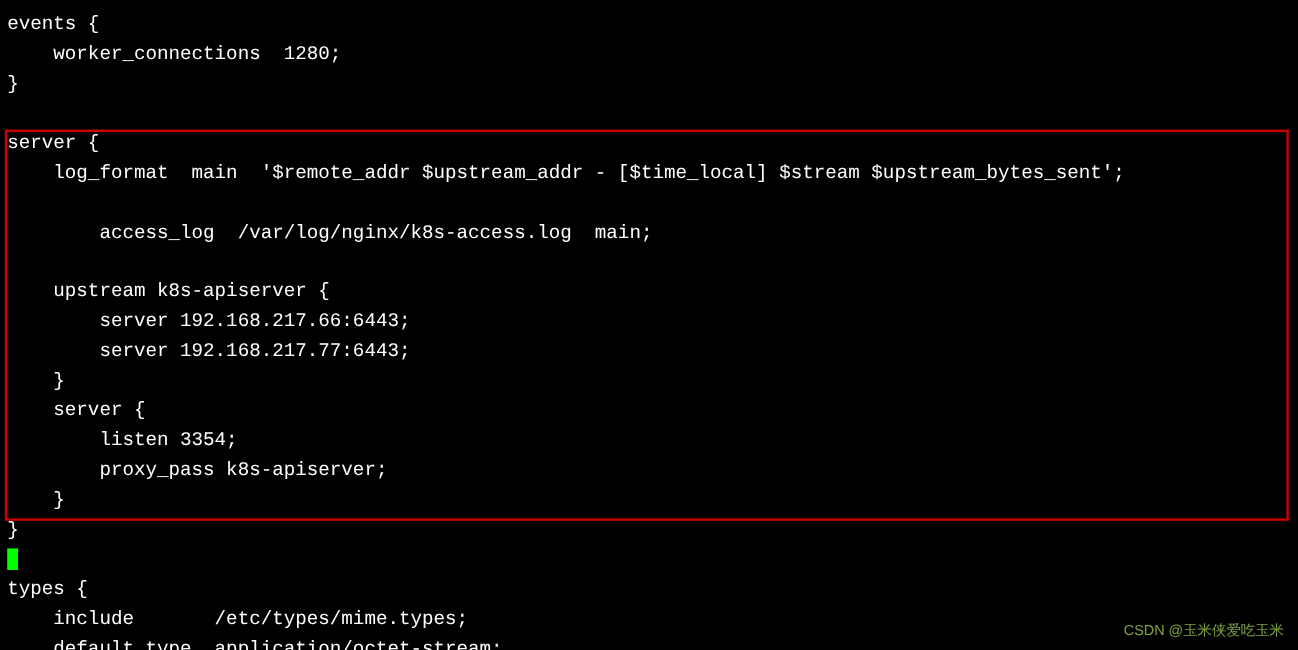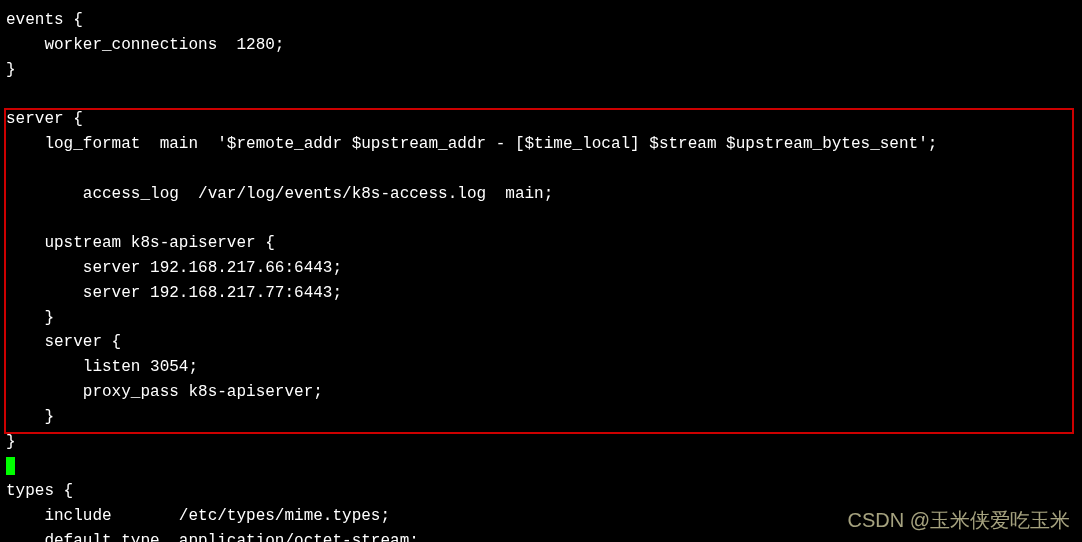--- a/index.html
+++ b/index.html
@@ -28,44 +28,44 @@
       display: inline-block;
       width: 9px;
       height: 18px;
       background: #00ff00;
       vertical-align: text-bottom;
     }
     .watermark {
       position: absolute;
       bottom: 8px;
       right: 12px;
-      color: #fef9c3;
+      color: #bef264;
       font-family: sans-serif;
-      font-size: 20px;
+      font-size: 12px;
       opacity: 0.65;
     }
   </style>
 </head>
 <body>
 
 <div class="content"><span>events {</span>
 <span>    worker_connections  1280;</span>
 <span>}</span>
 <span></span>
 <span>server {</span>
 <span>    log_format  main  '$remote_addr $upstream_addr - [$time_local] $stream $upstream_bytes_sent';</span>
 <span></span>
-<span>        access_log  /var/log/events/k8s-access.log  main;</span>
+<span>        access_log  /var/log/nginx/k8s-access.log  main;</span>
 <span></span>
 <span>    upstream k8s-apiserver {</span>
 <span>        server 192.168.217.66:6443;</span>
 <span>        server 192.168.217.77:6443;</span>
 <span>    }</span>
 <span>    server {</span>
-<span>        listen 3054;</span>
+<span>        listen 3354;</span>
 <span>        proxy_pass k8s-apiserver;</span>
 <span>    }</span>
 <span>}</span>
 <span class="cursor"></span>
 <span>types {</span>
 <span>    include       /etc/types/mime.types;</span>
 <span>    default_type  application/octet-stream;</span></div>
 
 <div class="highlight-box" style="top: 108px; left: 4px; width: 1066px; height: 322px;"></div>
 

